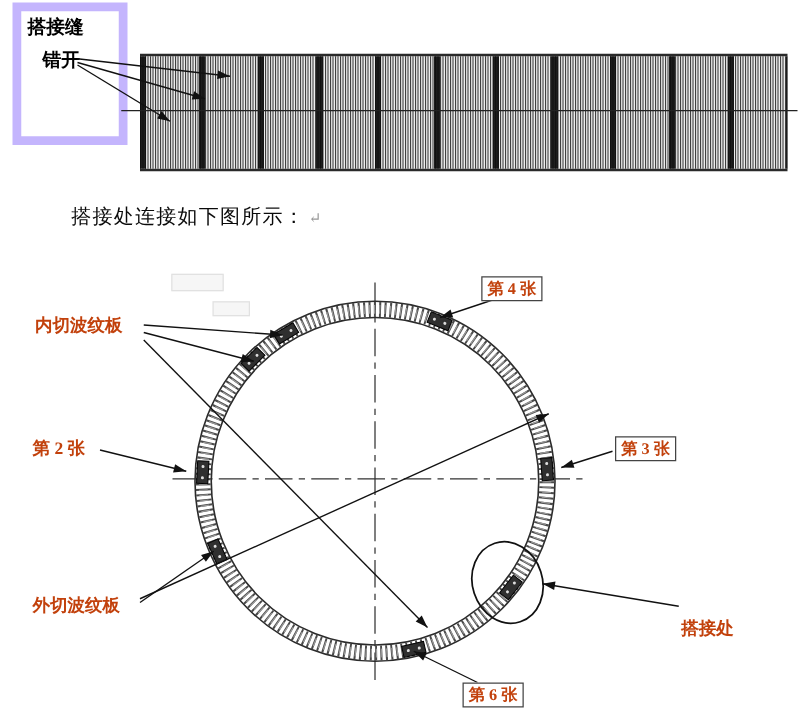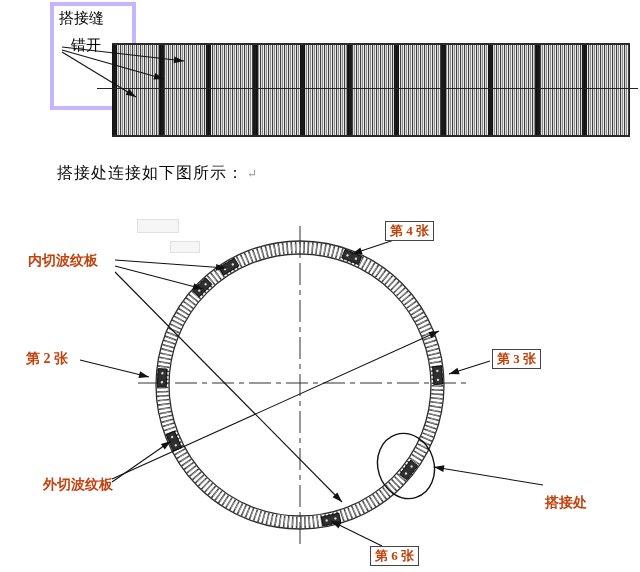--- a/index.html
+++ b/index.html
@@ -1,21 +1,21 @@
 <!DOCTYPE html>
 <html><head>
 <meta charset="utf-8">
 <style>
   html,body{margin:0;padding:0;background:#fff;}
   .page{position:relative;width:640px;height:572px;background:#fff;overflow:hidden;
         font-family:"Liberation Serif","DejaVu Serif",serif;}
 
   
   .seam-box{position:absolute;left:10px;top:2px;width:78px;height:100px;
-            border:4px solid #c4b5fd;font-weight:normal;font-size:15px;color:#000;margin-left:40px;}
+            border:7px solid #c4b5fd;font-weight:bold;font-size:15px;color:#000;}
   .seam-line1{padding:3px 0 0 5px;}
   .seam-line2{padding:8px 0 0 17px;}
 
   
   .pipe{position:absolute;left:112px;top:43px;width:518px;height:90px;
         border-top:2px solid #2a2a2a;border-bottom:2px solid #2a2a2a;
         background:
           repeating-linear-gradient(90deg, rgba(12,12,12,.92) 0 5px, rgba(0,0,0,0) 5px 47px),
           repeating-linear-gradient(90deg, #3f3f3f 0 1px, #d8d8d8 1px 2px, #8f8f8f 2px 3px, #ededed 3px 4px);}
   .pipe-axis{position:absolute;left:97px;top:88px;width:541px;height:1px;background:#222;}
@@ -136,16 +136,16 @@
         <polygon points="171,441 160.847879618665,443.91452427728484 164.7283446067596,449.4986080406404" fill="#111"></polygon>
         <line x1="112" y1="479" x2="439" y2="331" stroke="#111" stroke-width="1.1"></line>
         <polygon points="439,331 428.48773583510956,332.0258177847749 431.29160063303857,338.2208433856045" fill="#111"></polygon>
       </g>
   </svg>
 
   <div class="lbl boxed" style="left:385px;top:221px;">第 4 张</div>
   <div class="lbl" style="left:28px;top:252px;">内切波纹板</div>
   <div class="lbl" style="left:26px;top:350px;">第 2 张</div>
   <div class="lbl boxed" style="left:492px;top:349px;">第 3 张</div>
-  <div class="lbl" style="left:26px;top:476px;margin-left:17px;">外切波纹板</div>
+  <div class="lbl" style="left:26px;top:476px;">外切波纹板</div>
   <div class="lbl" style="left:545px;top:478px;margin-top:16px;">搭接处</div>
   <div class="lbl boxed" style="left:370px;top:546px;">第 6 张</div>
 </div>
 
 </body></html>

